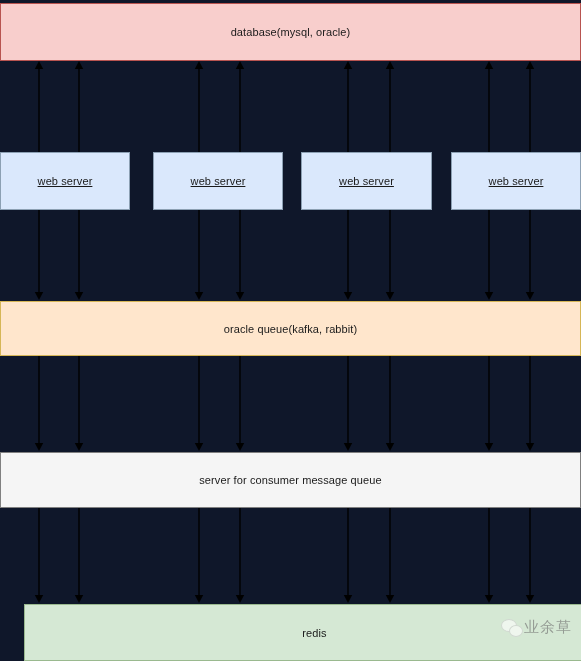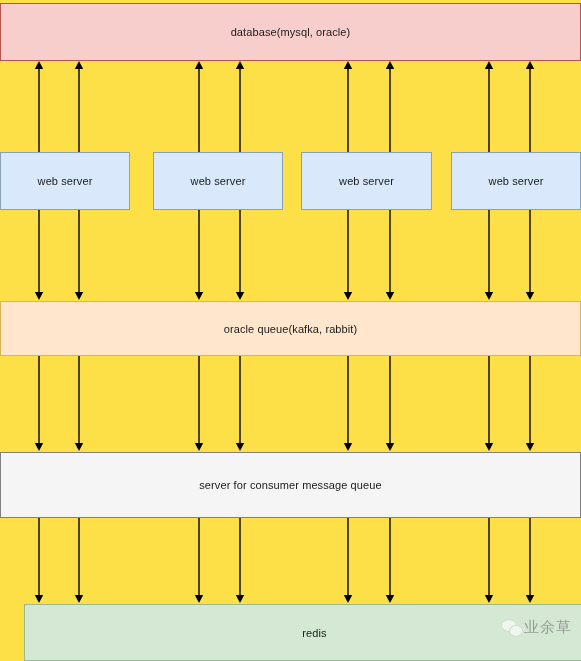--- a/index.html
+++ b/index.html
@@ -7,21 +7,21 @@
     padding: 0;
     background: #ffffff;
   }
   body {
     font-family: "Liberation Sans", "DejaVu Sans", sans-serif;
   }
   #canvas {
     position: relative;
     width: 581px;
     height: 661px;
-    background: #fde047;
+    background: #0f172a;
     overflow: hidden;
   }
   .node {
     position: absolute;
     box-sizing: border-box;
     display: flex;
     align-items: center;
     justify-content: center;
     font-size: 11px;
     color: #1a1a1a;
@@ -29,20 +29,21 @@
     border-width: 1px;
     border-style: solid;
   }
   .node-db {
     background: #f8cecc;
     border-color: #b85450;
   }
   .node-web {
     background: #dae8fc;
     border-color: #8ca0b3;
+    text-decoration: underline;
   }
   .node-mq {
     background: #ffe6cc;
     border-color: #d6b656;
   }
   .node-consumer {
     background: #f5f5f5;
     border-color: #808080;
   }
   .node-redis {
@@ -181,21 +182,21 @@
       </div>
       <div class="node node-web" style="left: 301px; top: 152px; width: 131px; height: 58px; background: rgb(218, 232, 252); border-color: rgb(140, 160, 179);">
         <span>web server</span>
       </div>
       <div class="node node-web" style="left: 451px; top: 152px; width: 130px; height: 58px; background: rgb(218, 232, 252); border-color: rgb(140, 160, 179);">
         <span>web server</span>
       </div>
       <div class="node node-mq" style="left: 0px; top: 301px; width: 581px; height: 55px; background: rgb(255, 230, 204); border-color: rgb(214, 182, 86);">
         <span>oracle queue(kafka, rabbit)</span>
       </div>
-      <div class="node node-consumer" style="left: 0px; top: 452px; width: 581px; height: 66px; background: rgb(245, 245, 245); border-color: rgb(128, 128, 128);">
+      <div class="node node-consumer" style="left: 0px; top: 452px; width: 581px; height: 56px; background: rgb(245, 245, 245); border-color: rgb(128, 128, 128);">
         <span>server for consumer message queue</span>
       </div>
       <div class="node node-redis" style="left: 0px; top: 604px; width: 581px; height: 57px; background: rgb(213, 232, 212); border-color: rgb(154, 185, 143); margin-left: 24px;">
         <span>redis</span>
       </div>
     </div>
 
   <div class="watermark" id="watermark" style="left: 501px; top: 618px;">
     <span class="wm-logo">
       <span class="b1"></span>

